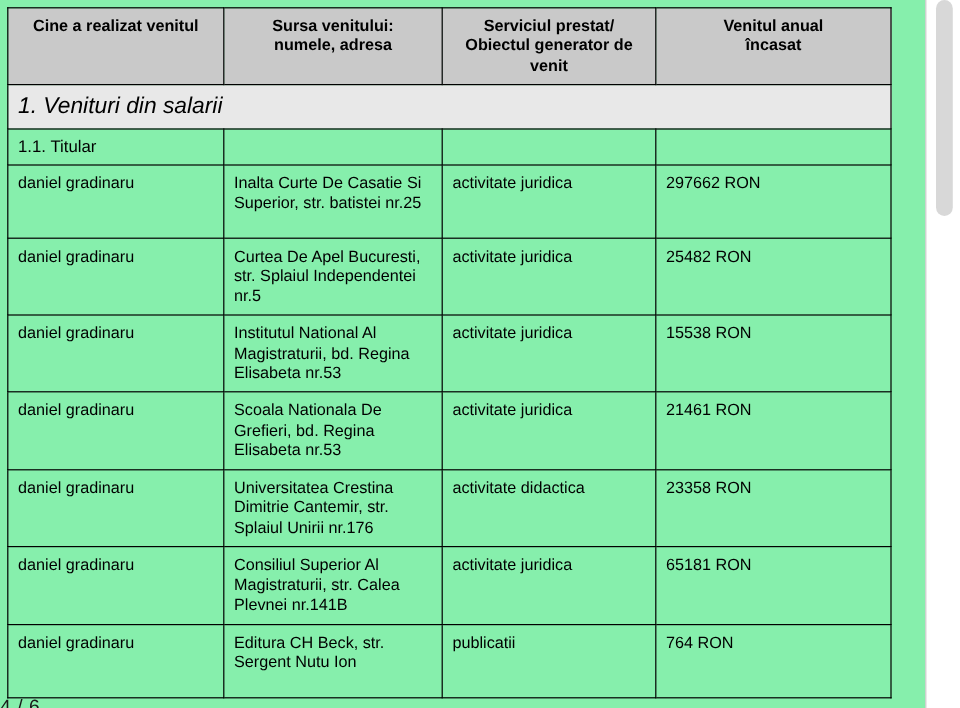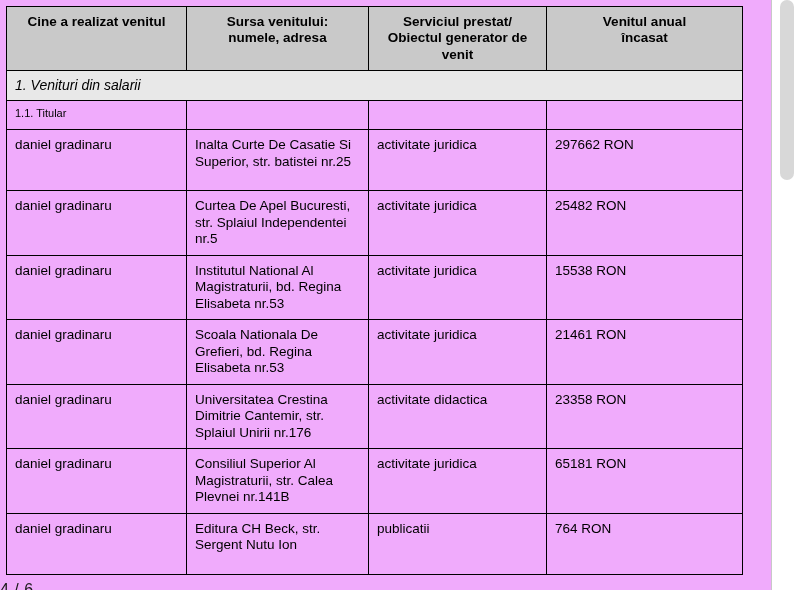--- a/index.html
+++ b/index.html
@@ -14,21 +14,21 @@
     color: #000000;
     overflow: hidden;
     position: relative;
   }
   .page {
     position: absolute;
     left: 0;
     top: 0;
     width: 772px;
     height: 590px;
-    background: #f0abfc;
+    background: #86efac;
     box-sizing: border-box;
   }
   .scroll-gutter {
     position: absolute;
     right: 0;
     top: 0;
     width: 28px;
     height: 590px;
     background: #ffffff;
     border-left: 1px solid #c8c8c8;
@@ -67,25 +67,25 @@
   .col-a { width: 180px; }
   .col-b { width: 182px; }
   .col-c { width: 178px; }
   .col-d { width: 196px; margin-left: 34px; }
 
   tr.section td {
     background: #e8e8e8;
     font-style: italic;
     font-weight: normal;
     padding: 6px 8px;
-    font-size: 14px;
+    font-size: 19px;
   }
   tr.subsection td {
     padding: 6px 8px;
-    font-size: 11px;
+    font-size: 14px;
     height: 16px;
   }
   td.cell-name { white-space: nowrap; }
   td.empty { }
   .row-data td { height: 46px; margin-top: 40px; }
   .footer {
     position: absolute;
     left: 0;
     top: 545px;
     width: 748px;

